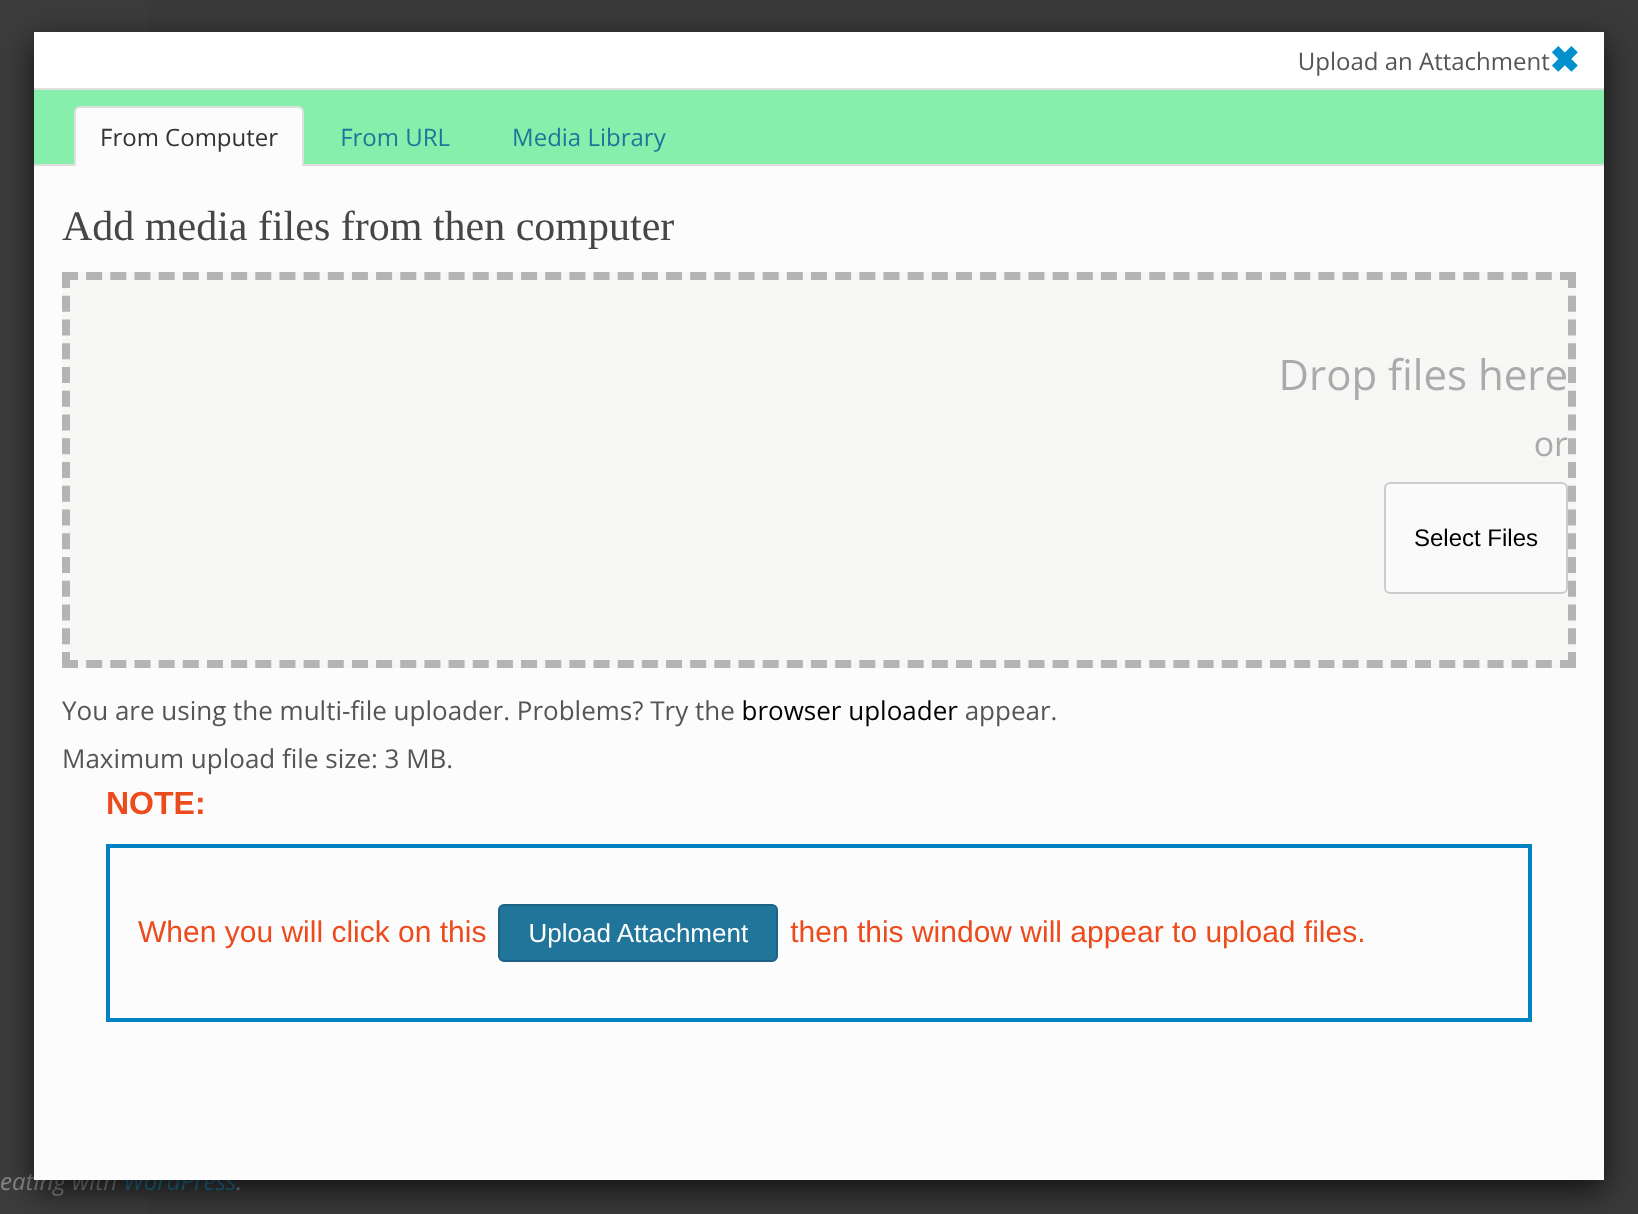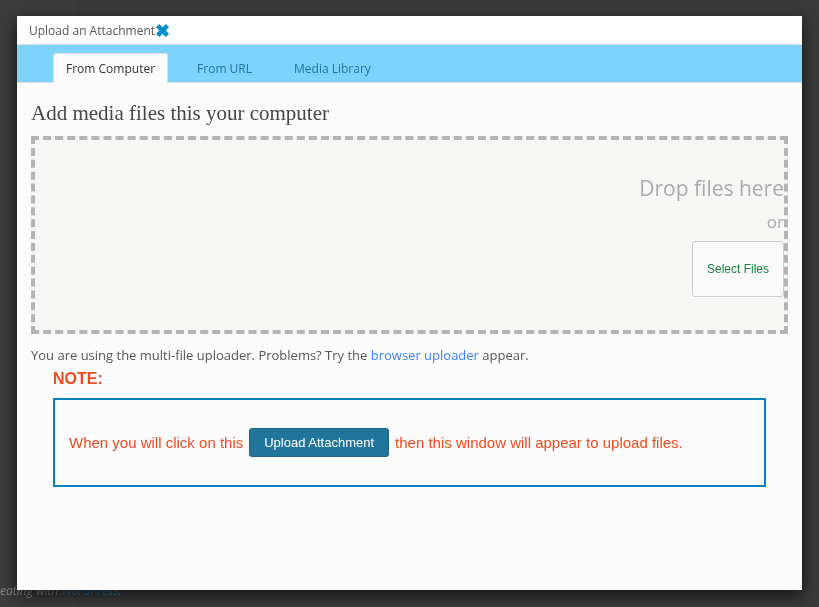--- a/index.html
+++ b/index.html
@@ -35,38 +35,38 @@
       background: #fcfcfc;
       box-shadow: 0 5px 15px rgba(0,0,0,0.7);
       display: flex;
       flex-direction: column;
     }
     .modal-header {
       background: #fff;
       border-bottom: 1px solid #dfdfdf;
       padding: 8px 12px;
       display: flex;
-      justify-content: flex-start;
+      justify-content: flex-end;
       align-items: center;
       height: 29px;
     }
     .modal-title { font-size: 12px; color: #555; }
     .close-btn {
       color: #0091cd;
       font-size: 18px;
       font-weight: bold;
       cursor: pointer;
       line-height: 1;
     }
     .tabstrip {
-      background: #7dd3fc;
+      background: #86efac;
       border-bottom: 1px solid #dfdfdf;
-      padding: 8px 20px 0 36px;
+      padding: 8px 20px 0 20px;
       display: flex;
-      gap: 16px;
+      gap: 5px;
       font-size: 12px;
     }
     .tab {
       padding: 6px 12px;
       color: #21759b;
       cursor: pointer;
       border: 1px solid transparent;
       border-bottom: none;
       margin-bottom: -1px;
       border-radius: 3px 3px 0 0;
@@ -103,25 +103,25 @@
       color: #aaa;
       font-weight: 400;
     }
     .or-text { font-size: 17px; color: #aaa; }
     .select-files {
       background: #fafafa;
       border: 1px solid #ccc;
       border-radius: 3px;
       padding: 20px 14px;
       font-size: 12px;
-      color: #15803d;
+      color: #000000;
       cursor: pointer;
     }
     .helper-text { font-size: 13px; color: #555; margin-bottom: 6px; }
-    .helper-text a { color: #3b82f6; text-decoration: none; }
+    .helper-text a { color: #000000; text-decoration: none; }
     .note-section { padding: 0 22px; }
     .note-label {
       color: #ec4b1e;
       font-weight: bold;
       font-size: 16px;
       margin-bottom: 10px;
       font-family: Arial, sans-serif;
     }
     .note-box {
       border: 2px solid #0083c1;
@@ -162,32 +162,33 @@
     <span class="close-btn">✖</span>
   </div>
 
   <div class="tabstrip">
     <div class="tab active">From Computer</div>
     <div class="tab">From URL</div>
     <div class="tab">Media Library</div>
   </div>
 
   <div class="modal-body">
-    <h2 class="page-heading">Add media files this your computer</h2>
+    <h2 class="page-heading">Add media files from then computer</h2>
 
     <div class="dropzone">
       <div class="drop-text">Drop files here</div>
       <div class="or-text">or</div>
       <button class="select-files">Select Files</button>
     </div>
 
     <p class="helper-text">
       <span>You are using the multi-file uploader. Problems? Try the </span><a href="#">browser uploader</a><span> appear.</span>
     </p>
 
+    <p class="helper-text">Maximum upload file size: 3 MB.</p>
 
     <div class="note-section">
       <div class="note-label">NOTE:</div>
       <div class="note-box">
         <span class="note-text">When you will click on this</span>
         <button class="upload-attachment-btn">Upload Attachment</button>
         <span class="note-text">then this window will appear to upload files.</span>
       </div>
     </div>
   </div>

